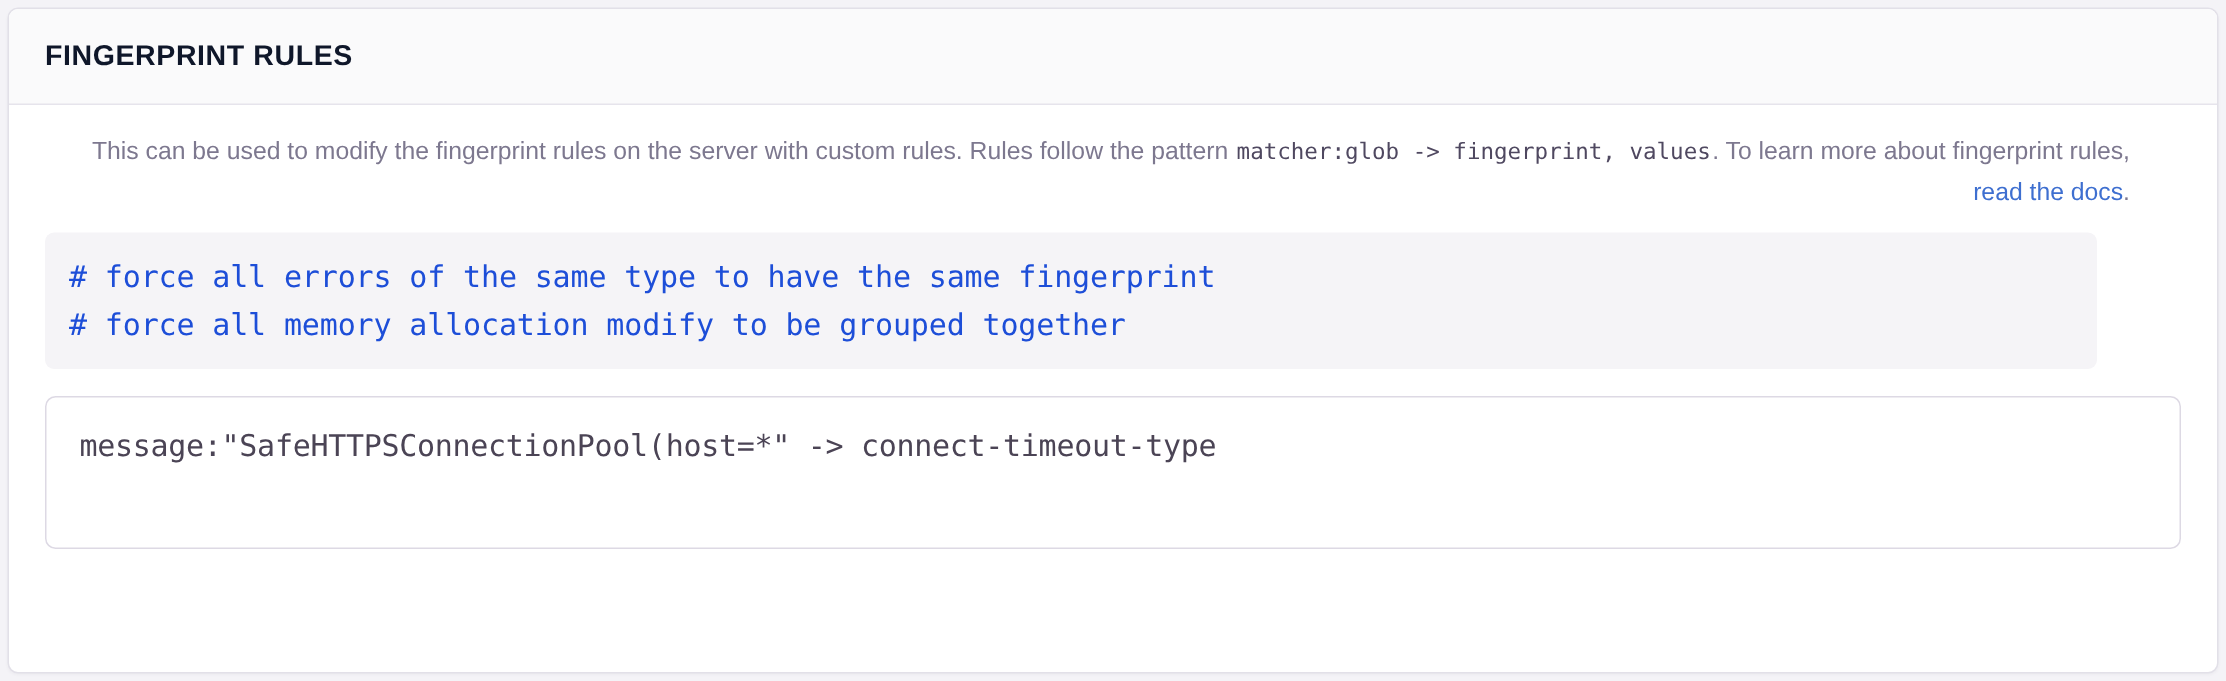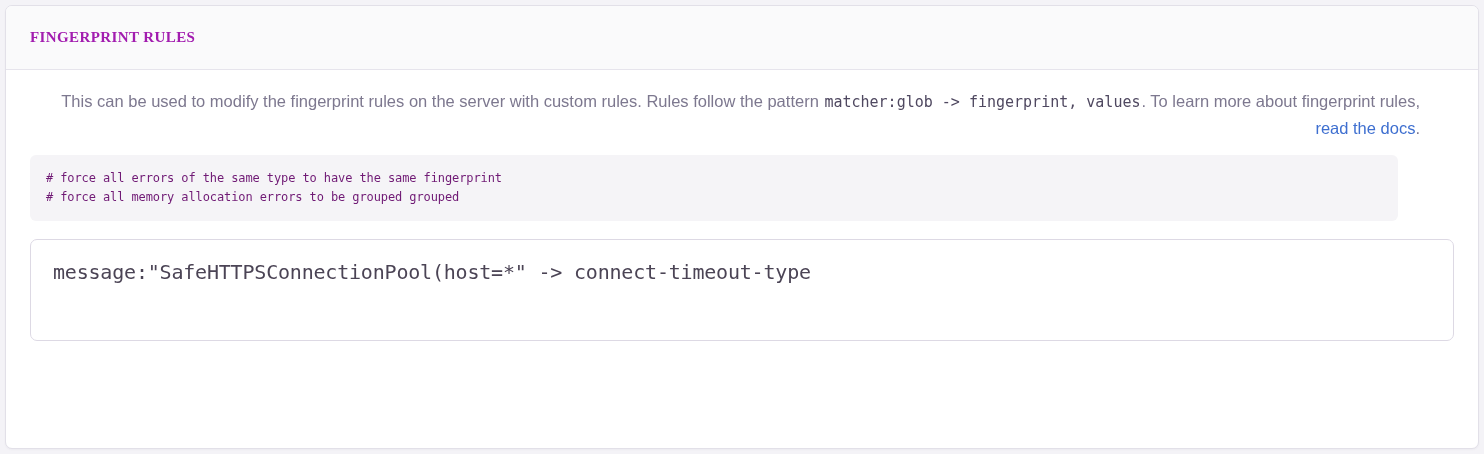--- a/index.html
+++ b/index.html
@@ -32,27 +32,26 @@
   .panel-header {
     height: 64px;
     background: #fafafb;
     border-bottom: 1px solid #e6e4ec;
     display: flex;
     align-items: center;
     padding: 0 24px;
   }
 
   .panel-title {
-    font-size: 15px;
+    font-size: 19px;
     font-weight: bold;
     letter-spacing: 0.4px;
-    color: #a21caf;
+    color: #0f172a;
     text-transform: uppercase;
     line-height: 1;
-    font-family: Liberation Serif, serif;
   }
 
   .panel-body {
     padding: 18px 24px 0 24px;
   }
 
   .description {
     font-size: 16.5px;
     line-height: 1.62;
     color: #7d788f;
@@ -77,23 +76,23 @@
   .code-block {
     background: #f5f4f7;
     border-radius: 6px;
     padding: 14px 16px;
     margin: 0 0 18px 0;
     width: 1368px;
   }
 
   .code-line {
     font-family: "DejaVu Sans Mono", "Liberation Mono", monospace;
-    font-size: 12px;
+    font-size: 20px;
     line-height: 1.56;
-    color: #701a75;
+    color: #1d4ed8;
     white-space: pre;
     letter-spacing: -0.1px;
   }
 
   .rules-input {
     display: block;
     width: 1424px;
     height: 102px;
     background: #ffffff;
     border: 1px solid #ddd9e4;
@@ -120,19 +119,19 @@
   </div>
 
   <div class="panel-body">
 
     <p class="description">
       <span>This can be used to modify the fingerprint rules on the server with custom rules. Rules follow the pattern </span><span class="inline-code">matcher:glob -&gt; fingerprint, values</span><span>. To learn more about fingerprint rules, </span><a class="doc-link" href="#">read the docs</a><span>.</span>
     </p>
 
     <div class="code-block">
       <div class="code-line"># force all errors of the same type to have the same fingerprint</div>
-      <div class="code-line"># force all memory allocation errors to be grouped grouped</div>
+      <div class="code-line"># force all memory allocation modify to be grouped together</div>
     </div>
 
     <textarea class="rules-input" spellcheck="false" placeholder="matcher:glob -&gt; fingerprint, values" style="">message:"SafeHTTPSConnectionPool(host=*" -&gt; connect-timeout-type</textarea>
 
   </div>
 </div>
 
 </body></html>

